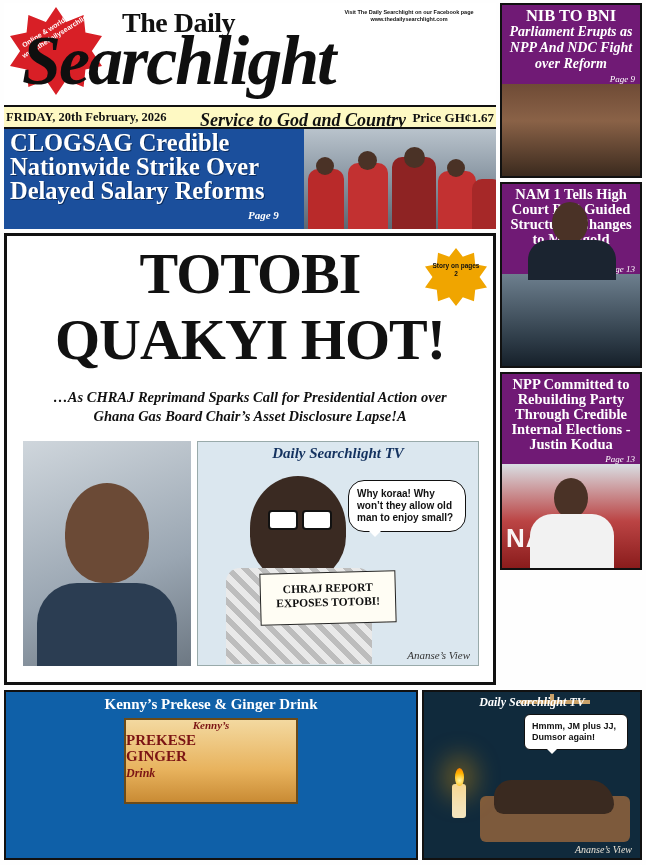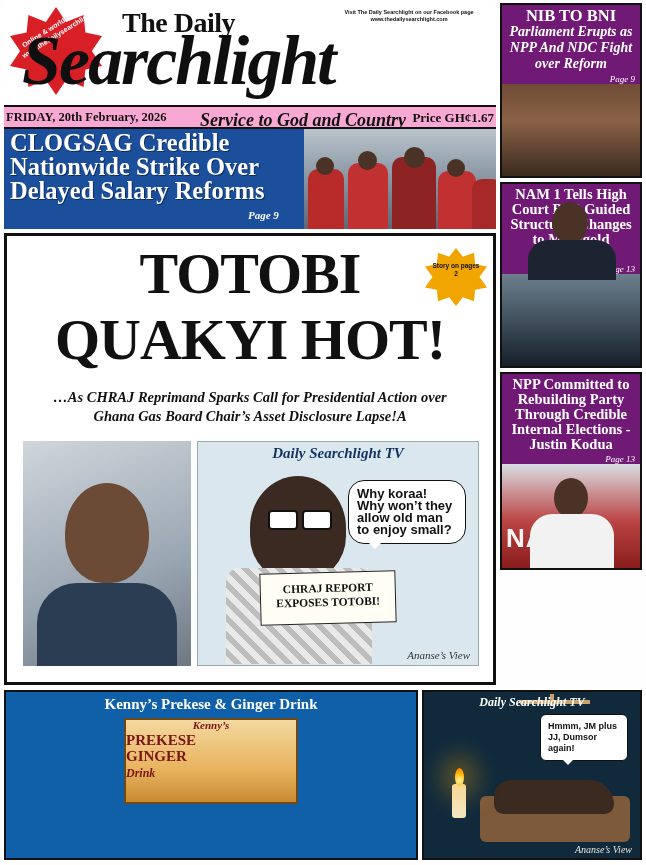--- a/index.html
+++ b/index.html
@@ -97,21 +97,21 @@
 
   
   .datebar {
     position: absolute;
     left: 4px;
     top: 105px;
     width: 492px;
     height: 20px;
     border-top: 2px solid #111;
     border-bottom: 2px solid #111;
-    background: #f9a8d4;
+    background: #fef9c3;
   }
   .datebar .date {
     position: absolute;
     left: 2px; top: 3px;
     font-family: "Liberation Serif", serif;
     font-size: 12.5px;
     font-weight: bold;
     color: #111;
   }
   .datebar .motto {
@@ -276,21 +276,21 @@
     position: absolute;
     left: 150px;
     top: 38px;
     width: 118px;
     min-height: 46px;
     background: #ffffff;
     border: 1.6px solid #111;
     border-radius: 16px;
     font-family: "Liberation Sans", sans-serif;
     font-weight: bold;
-    font-size: 13px;
+    font-size: 10px;
     line-height: 12px;
     color: #111;
     padding: 7px 8px;
     box-sizing: border-box;
     z-index: 6;
   }
   .speech:after {
     content: "";
     position: absolute;
     left: 18px;
@@ -470,21 +470,21 @@
     font-family: "Liberation Serif", serif;
     font-style: italic;
     font-weight: bold;
     font-size: 12px;
     z-index: 4;
   }
   .speech2 {
     position: absolute;
     right: 12px;
     top: 22px;
-    width: 88px;
+    width: 104px;
     background: #ffffff;
     border: 1.5px solid #111;
     border-radius: 6px;
     font-family: "Liberation Sans", sans-serif;
     font-weight: bold;
     font-size: 9px;
     line-height: 11px;
     color: #111;
     padding: 6px 7px;
     box-sizing: border-box;

